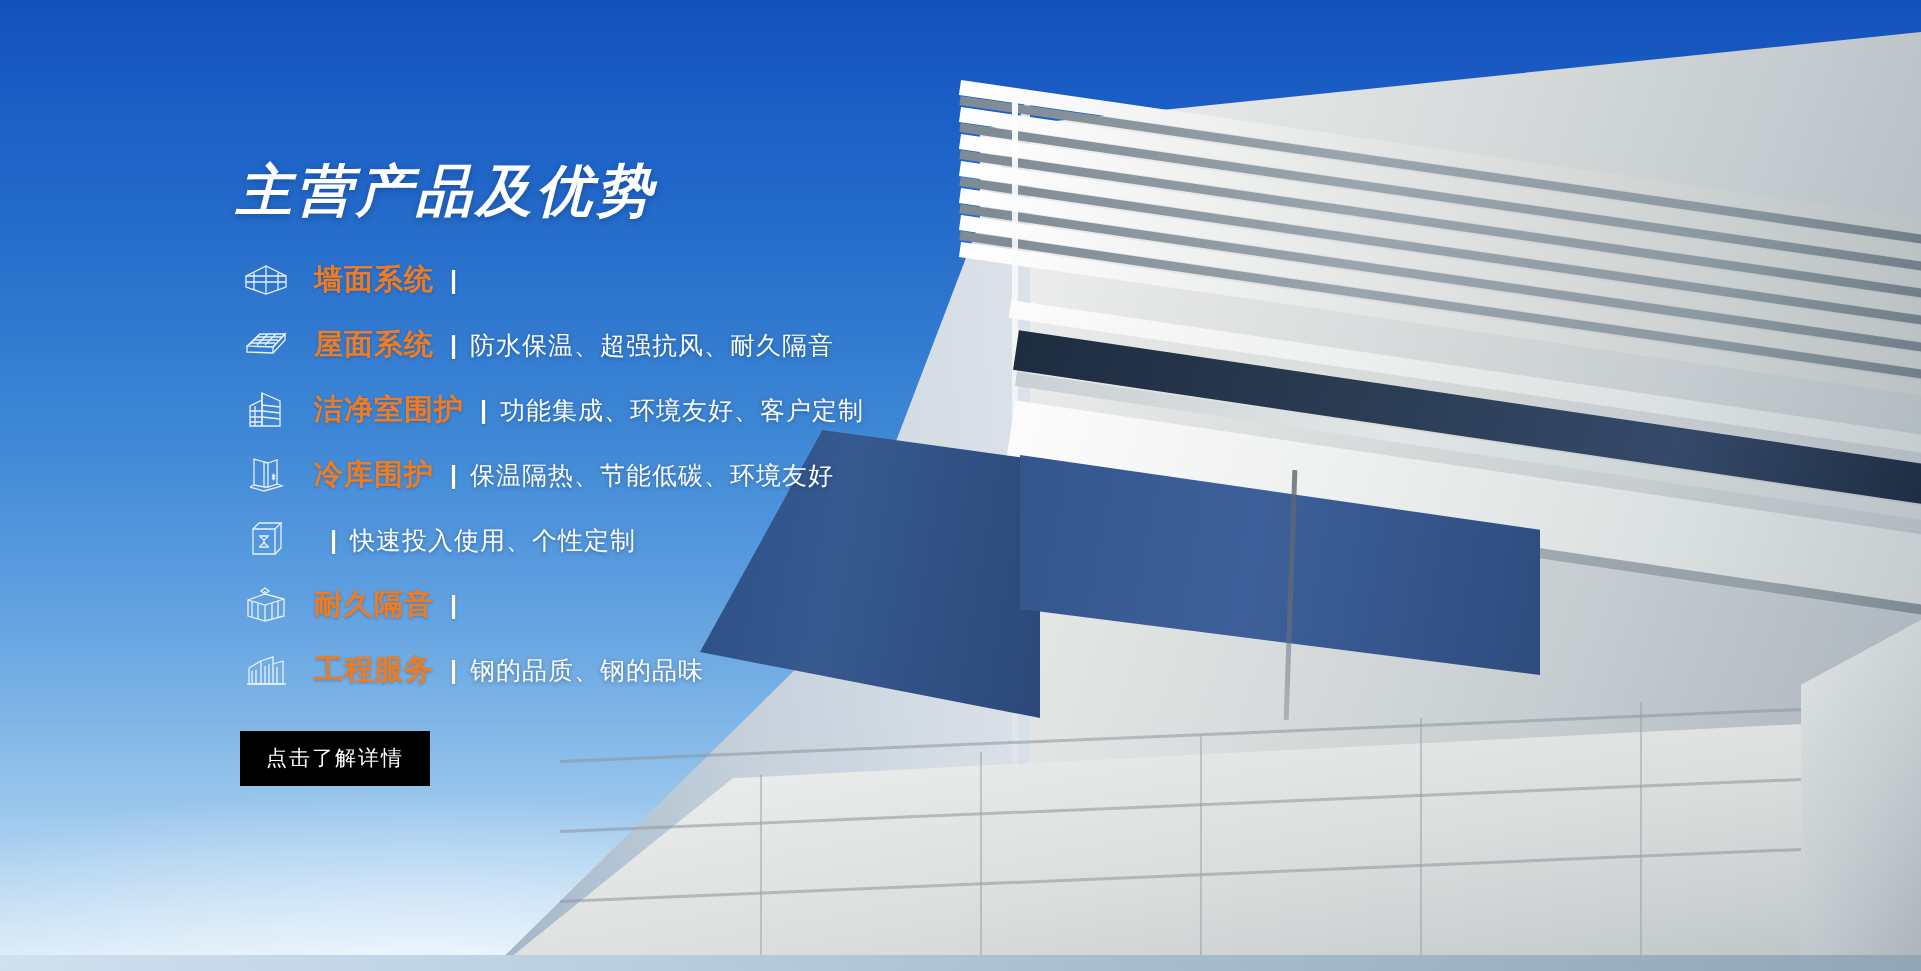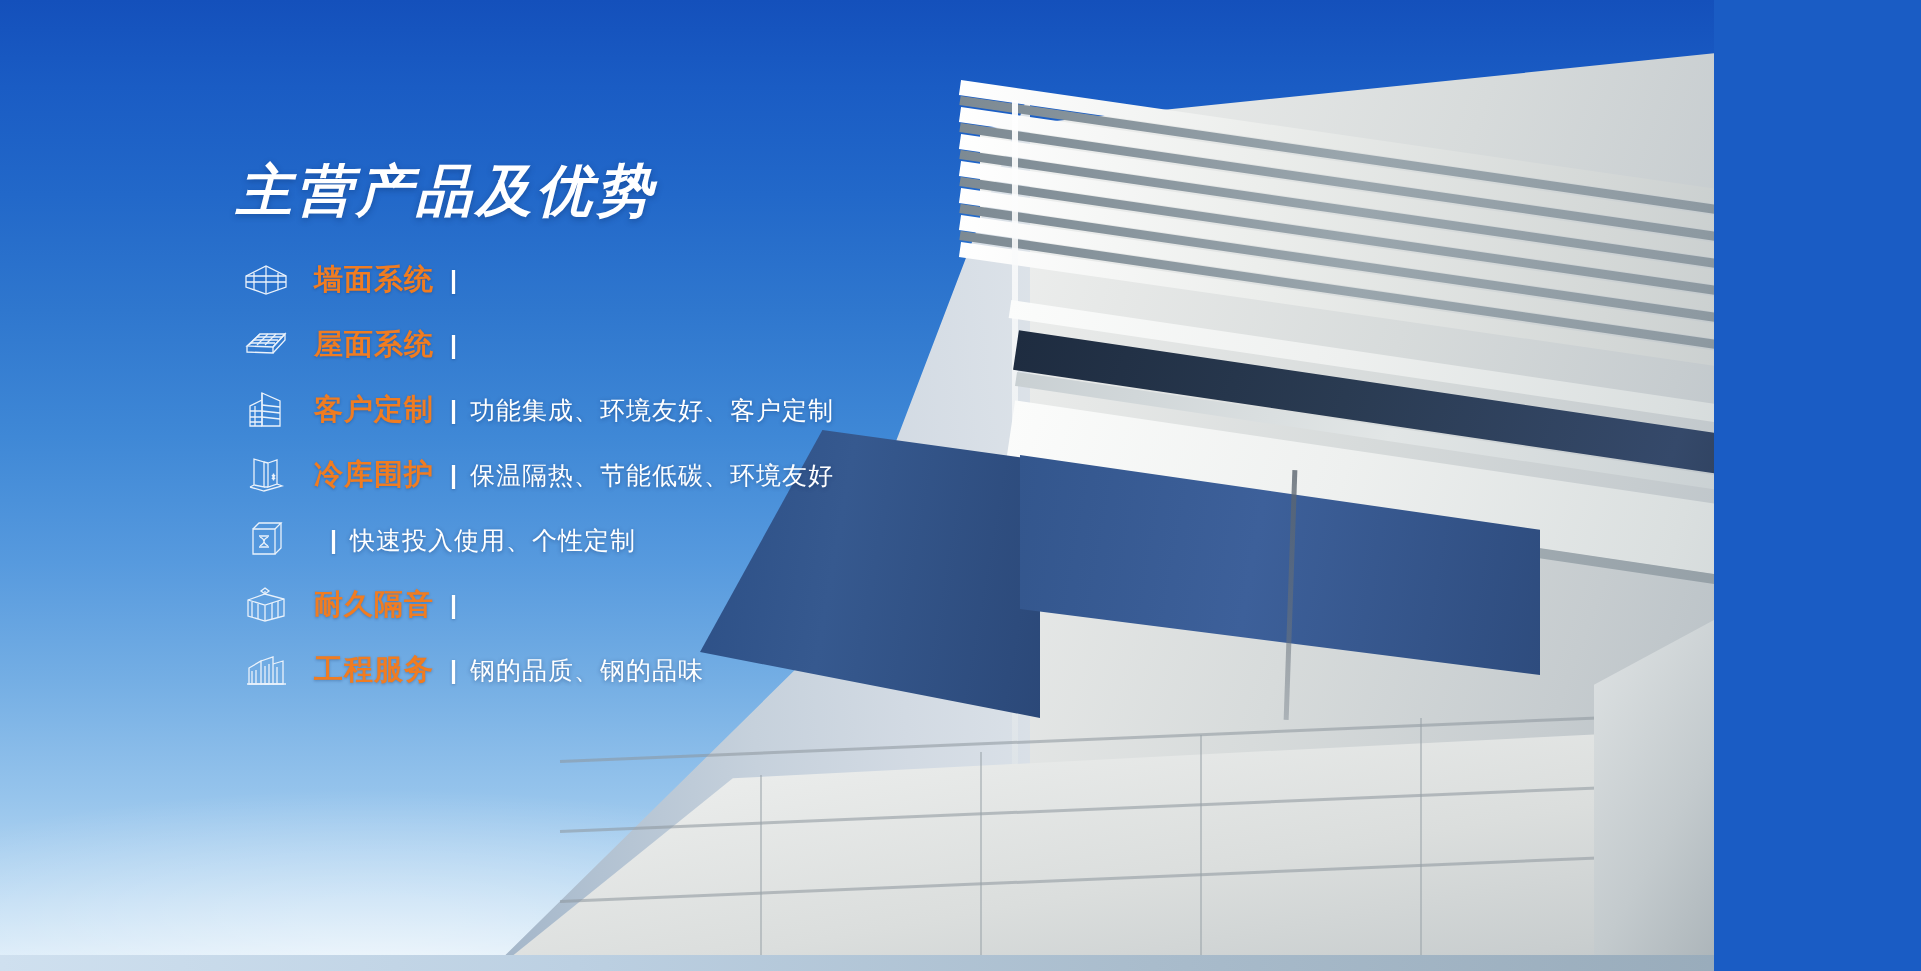--- a/index.html
+++ b/index.html
@@ -1,19 +1,19 @@
 <!DOCTYPE html>
 <html><head>
 <meta charset="utf-8">
 <style>
   * { margin:0; padding:0; box-sizing:border-box; }
   html,body { width:1921px; height:971px; overflow:hidden; background:#1a5cc4; }
   body { font-family:"Liberation Sans","DejaVu Sans",sans-serif; }
 
-  .banner { position:relative; width:1714px; height:971px; overflow:hidden; }
+  .banner { position:relative; width:1921px; height:971px; overflow:hidden; }
 
   
   .sky {
     position:absolute; inset:0;
     background:linear-gradient(to bottom,
       #1450bb 0%, #1a5cc4 9%, #2268c9 20%, #2f77ce 32%,
       #3f88d6 45%, #579ade 58%, #74aee4 70%, #96c4ec 82%,
       #b6d7f2 91%, #cfe5f6 97%, #dfeefa 100%);
   }
   .sky-haze {
@@ -247,34 +247,35 @@
           <svg width="46" height="34" viewBox="0 0 46 34" fill="none" stroke="#eaf2fb" stroke-width="1.3">
             <path d="M4 18 L17 6 L42 6 L30 19 Z"></path>
             <path d="M4 18 L4 24 L30 25 L30 19"></path>
             <path d="M30 19 L42 6 L42 12 L30 25"></path>
             <path d="M10 12 L35 12 M8 15 L32 15 M14 9 L39 9"></path>
             <path d="M17 6 L6 17 M25 6 L14 17 M33 6 L22 17"></path>
           </svg>
         </span>
         <span class="f-title">屋面系统</span>
         <span class="f-sep">|</span>
+        <span class="f-desc">防水保温、超强抗风、耐久隔音</span>
       </div>
 
       <div class="feature-row">
         <span class="f-icon">
           <svg width="44" height="40" viewBox="0 0 44 40" fill="none" stroke="#eaf2fb" stroke-width="1.3">
             <path d="M18 3 L36 11 L36 36 L18 36 Z"></path>
             <path d="M18 10 L6 16 L6 36 L18 36"></path>
             <path d="M18 3 L18 36"></path>
             <path d="M18 15 L36 17 M18 21 L36 23 M18 27 L36 29"></path>
             <path d="M6 21 L18 21 M6 27 L18 27 M6 32 L18 32"></path>
             <path d="M11 16 L11 36"></path>
           </svg>
         </span>
-        <span class="f-title">客户定制</span>
+        <span class="f-title">洁净室围护</span>
         <span class="f-sep">|</span>
         <span class="f-desc">功能集成、环境友好、客户定制</span>
       </div>
 
       <div class="feature-row">
         <span class="f-icon">
           <svg width="44" height="40" viewBox="0 0 44 40" fill="none" stroke="#eaf2fb" stroke-width="1.3">
             <path d="M10 4 L20 7 L20 32 L10 30 Z"></path>
             <path d="M24 8 L33 5 L33 29 L24 32 Z"></path>
             <path d="M20 7 L24 8 M20 32 L24 32"></path>
@@ -326,15 +327,16 @@
             <path d="M4 32 L43 32"></path>
           </svg>
         </span>
         <span class="f-title">工程服务</span>
         <span class="f-sep">|</span>
         <span class="f-desc">钢的品质、钢的品味</span>
       </div>
 
     </div>
 
+    <button class="cta">点击了解详情</button>
 
   </div>
 </div>
 
 </body></html>

